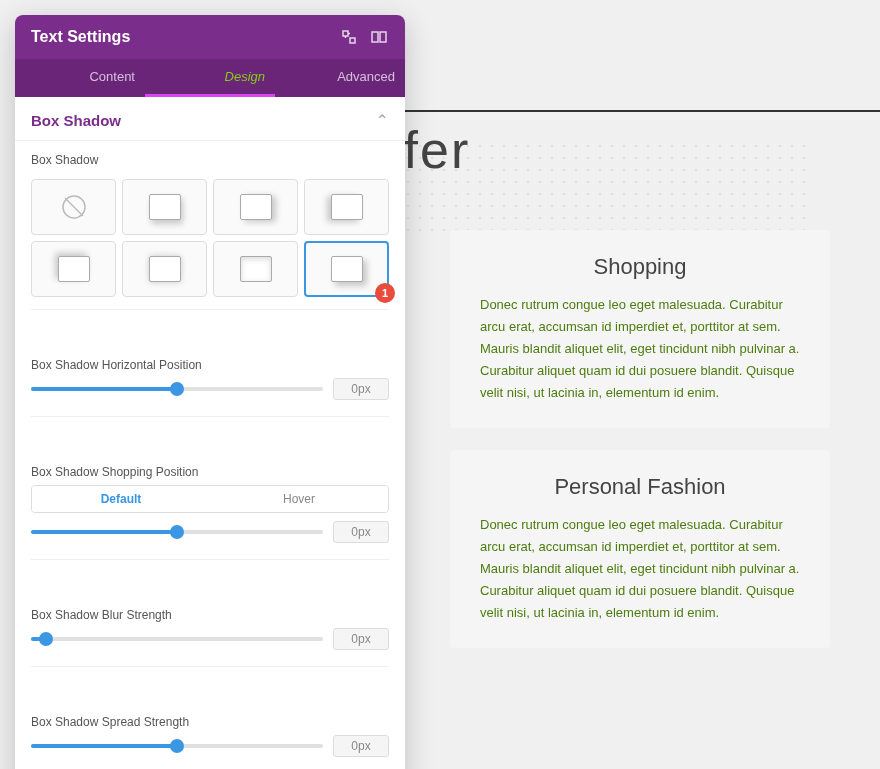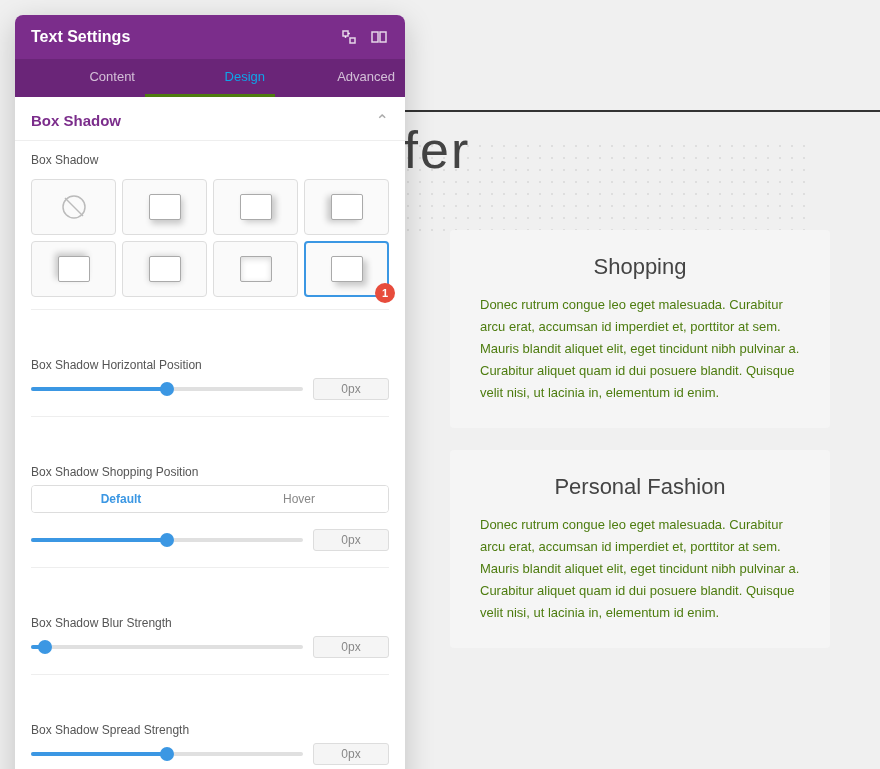--- a/index.html
+++ b/index.html
@@ -137,22 +137,23 @@
       flex: 1;
       padding: 10px;
       text-align: right;
       color: rgba(255,255,255,0.7);
       font-size: 13px;
       cursor: pointer;
       border-bottom: 3px solid transparent;
     }
 
     .panel-tab.active {
-      color: #0ea5e9;
-      border-bottom: 3px solid #4d7c0f;
+      color: #84cc16;
+      border-bottom: 3px solid #d946ef;
+      font-style: italic;
     }
 
     
     .panel-body {
       padding: 0;
       background: #fff;
     }
 
     
     .section-header {
@@ -292,31 +293,31 @@
       cursor: pointer;
     }
 
     .slider-value {
       font-size: 12px;
       color: #888;
       background: #f5f5f5;
       border: 1px solid #ddd;
       border-radius: 3px;
       padding: 3px 8px;
-      width: 76px;
+      width: 56px;
       text-align: center;
     }
 
     
     .sub-tabs {
       display: flex;
       border: 1px solid #ddd;
       border-radius: 4px;
       overflow: hidden;
-      margin-bottom: 16px;
+      margin-bottom: 8px;
     }
 
     .sub-tab {
       flex: 1;
       padding: 6px;
       text-align: center;
       font-size: 12px;
       cursor: pointer;
       background: #fff;
       color: #888;

